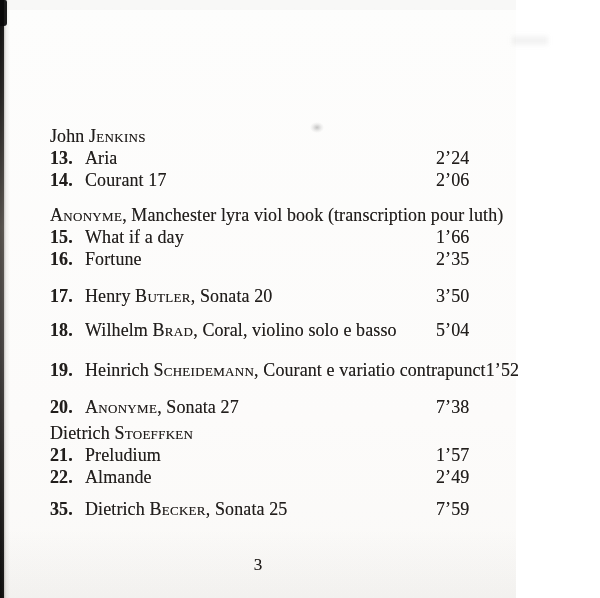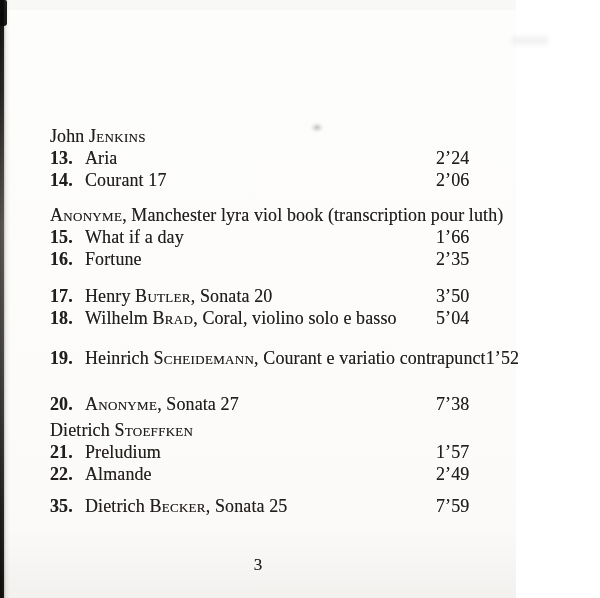--- a/index.html
+++ b/index.html
@@ -146,37 +146,37 @@
     </div>
 
     <div class="group" style="margin-top:15px">
       <div class="line">
           <span class="num">17.</span>
           <span class="title"><span>Henry </span><span class="sc">Butler</span><span>, Sonata 20</span></span>
           <span class="time">3’50</span>
         </div>
     </div>
 
-    <div class="group" style="">
+    <div class="group" style="margin-top:12px">
       <div class="line">
           <span class="num">18.</span>
           <span class="title"><span>Wilhelm </span><span class="sc">Brad</span><span>, Coral, violino solo e basso</span></span>
           <span class="time">5’04</span>
         </div>
     </div>
 
     <div class="group" style="margin-top:18px">
       <div class="line">
           <span class="num">19.</span>
           <span class="title"><span>Heinrich </span><span class="sc">Scheidemann</span><span>, Courant e variatio contrapunct</span></span>
           <span class="time">1’52</span>
         </div>
     </div>
 
-    <div class="group" style="margin-top:24px">
+    <div class="group" style="margin-top:15px">
       <div class="line">
           <span class="num">20.</span>
           <span class="title"><span></span><span class="sc">Anonyme</span><span>, Sonata 27</span></span>
           <span class="time">7’38</span>
         </div>
     </div>
 
     <div class="group" style="margin-top:4px">
       <div class="line">
           <span class="title"><span>Dietrich </span><span class="sc">Stoeffken</span><span></span></span>

